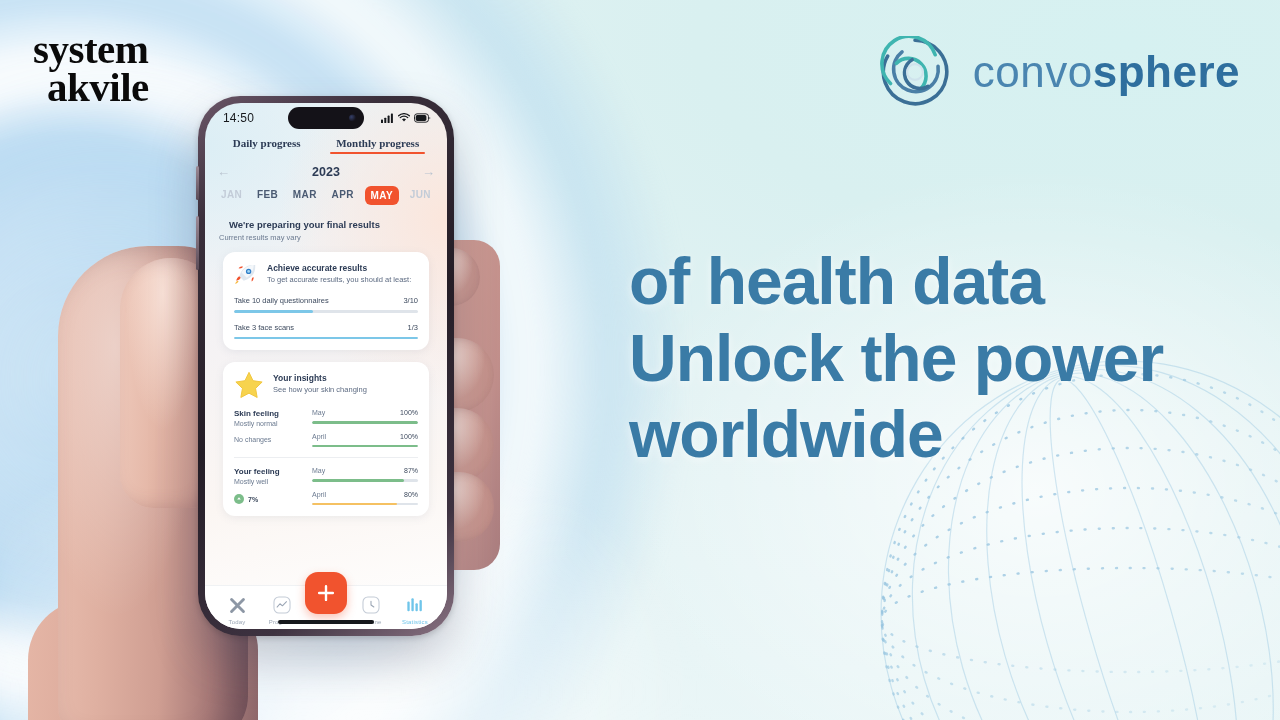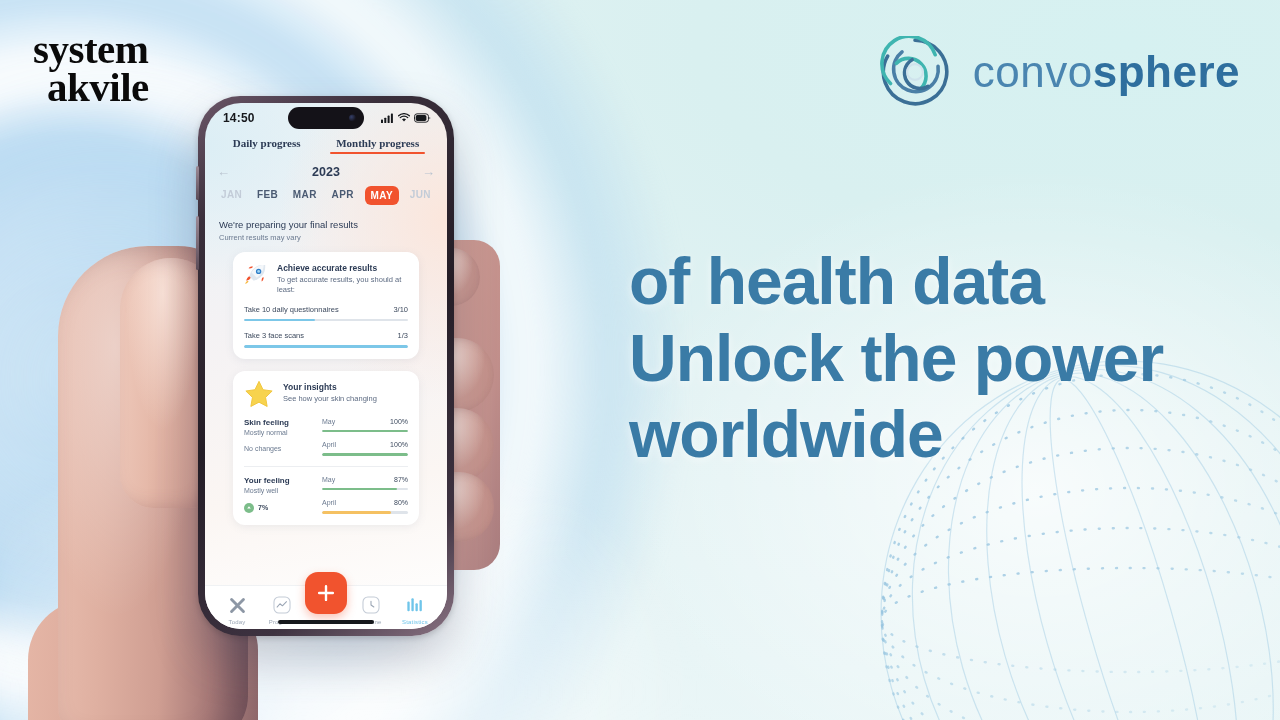--- a/index.html
+++ b/index.html
@@ -144,21 +144,21 @@
       radial-gradient(ellipse 110% 45% at 0% 8%, #dceef5 0%, rgba(220,238,245,0) 60%),
       linear-gradient(170deg,#e9f3f7 0%,#f4f2f4 40%,#fbf6f3 72%,#ffffff 100%);
     display:flex; flex-direction:column;
   }
 
   
   .statusbar {
     height:30px; display:flex; align-items:center; justify-content:space-between;
     padding:0 16px 0 18px; position:relative; flex:0 0 auto;
   }
-  .sb-time { font-size:12px; font-weight:700; color:#16181c; letter-spacing:.2px; }
+  .sb-time { font-size:12px; font-weight:400; color:#16181c; letter-spacing:.2px; }
   .notch {
     position:absolute; left:50%; top:4px; transform:translateX(-50%);
     width:76px; height:22px; background:#141218; border-radius:14px;
   }
   .notch .cam {
     position:absolute; right:8px; top:50%; transform:translateY(-50%);
     width:7px; height:7px; border-radius:50%;
     background:radial-gradient(circle at 35% 35%,#35406a 0%,#15131c 70%);
   }
   .sb-right { display:flex; align-items:center; gap:4px; }
@@ -186,25 +186,25 @@
   .months { display:flex; justify-content:space-between; padding:5px 12px 0; flex:0 0 auto; }
   .mo {
     font-size:10px; font-weight:700; color:#4a5a72; letter-spacing:.4px;
     padding:3px 4px; border-radius:6px; min-width:22px; text-align:center;
   }
   .mo.dim { color:#c3ccd8; }
   .mo.sel { background:#f1532e; color:#fff; padding:4px 6px; }
 
   
   .ph-head { padding:14px 14px 0; flex:0 0 auto; }
-  .ph-head h3 { font-size:9.5px; font-weight:400; color:#2c3b55; }
+  .ph-head h3 { font-size:9.5px; font-weight:700; color:#2c3b55;margin-left:10px; }
   .ph-head p { font-size:7.5px; color:#6b7a90; margin-top:3px; }
 
   
-  .cards { padding:10px 28px 0; display:flex; flex-direction:column; gap:12px; flex:1 1 auto; overflow:hidden; }
+  .cards { padding:10px 18px 0; display:flex; flex-direction:column; gap:12px; flex:1 1 auto; overflow:hidden; }
   .card {
     background:#fff; border-radius:12px; padding:10px 11px 11px;
     box-shadow:0 2px 8px rgba(90,110,140,.10);
   }
   .card-head { display:flex; gap:9px; align-items:flex-start; }
   .card-head .ico { flex:0 0 auto; width:24px; height:24px; }
   .card-head .ico.star { width:30px; height:30px; margin-top:-2px; }
   .card-head h4 { font-size:8.5px; font-weight:700; color:#2c3b55; }
   .card-head p { font-size:7.5px; color:#5d6b82; line-height:1.32; margin-top:2px; }
   .card-head .ht { padding-top:1px; }

